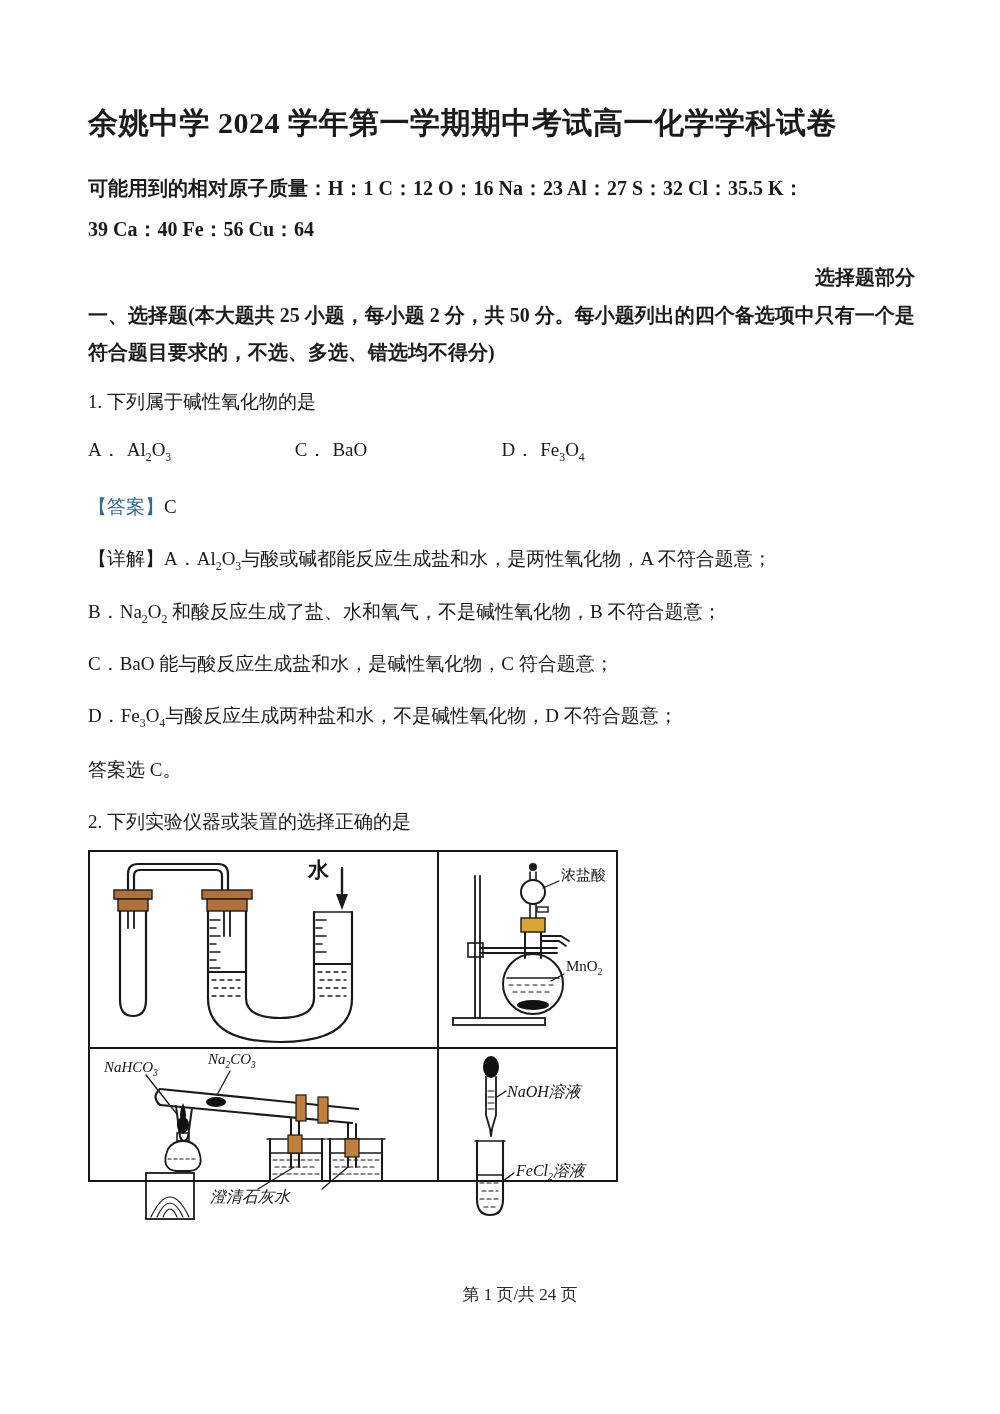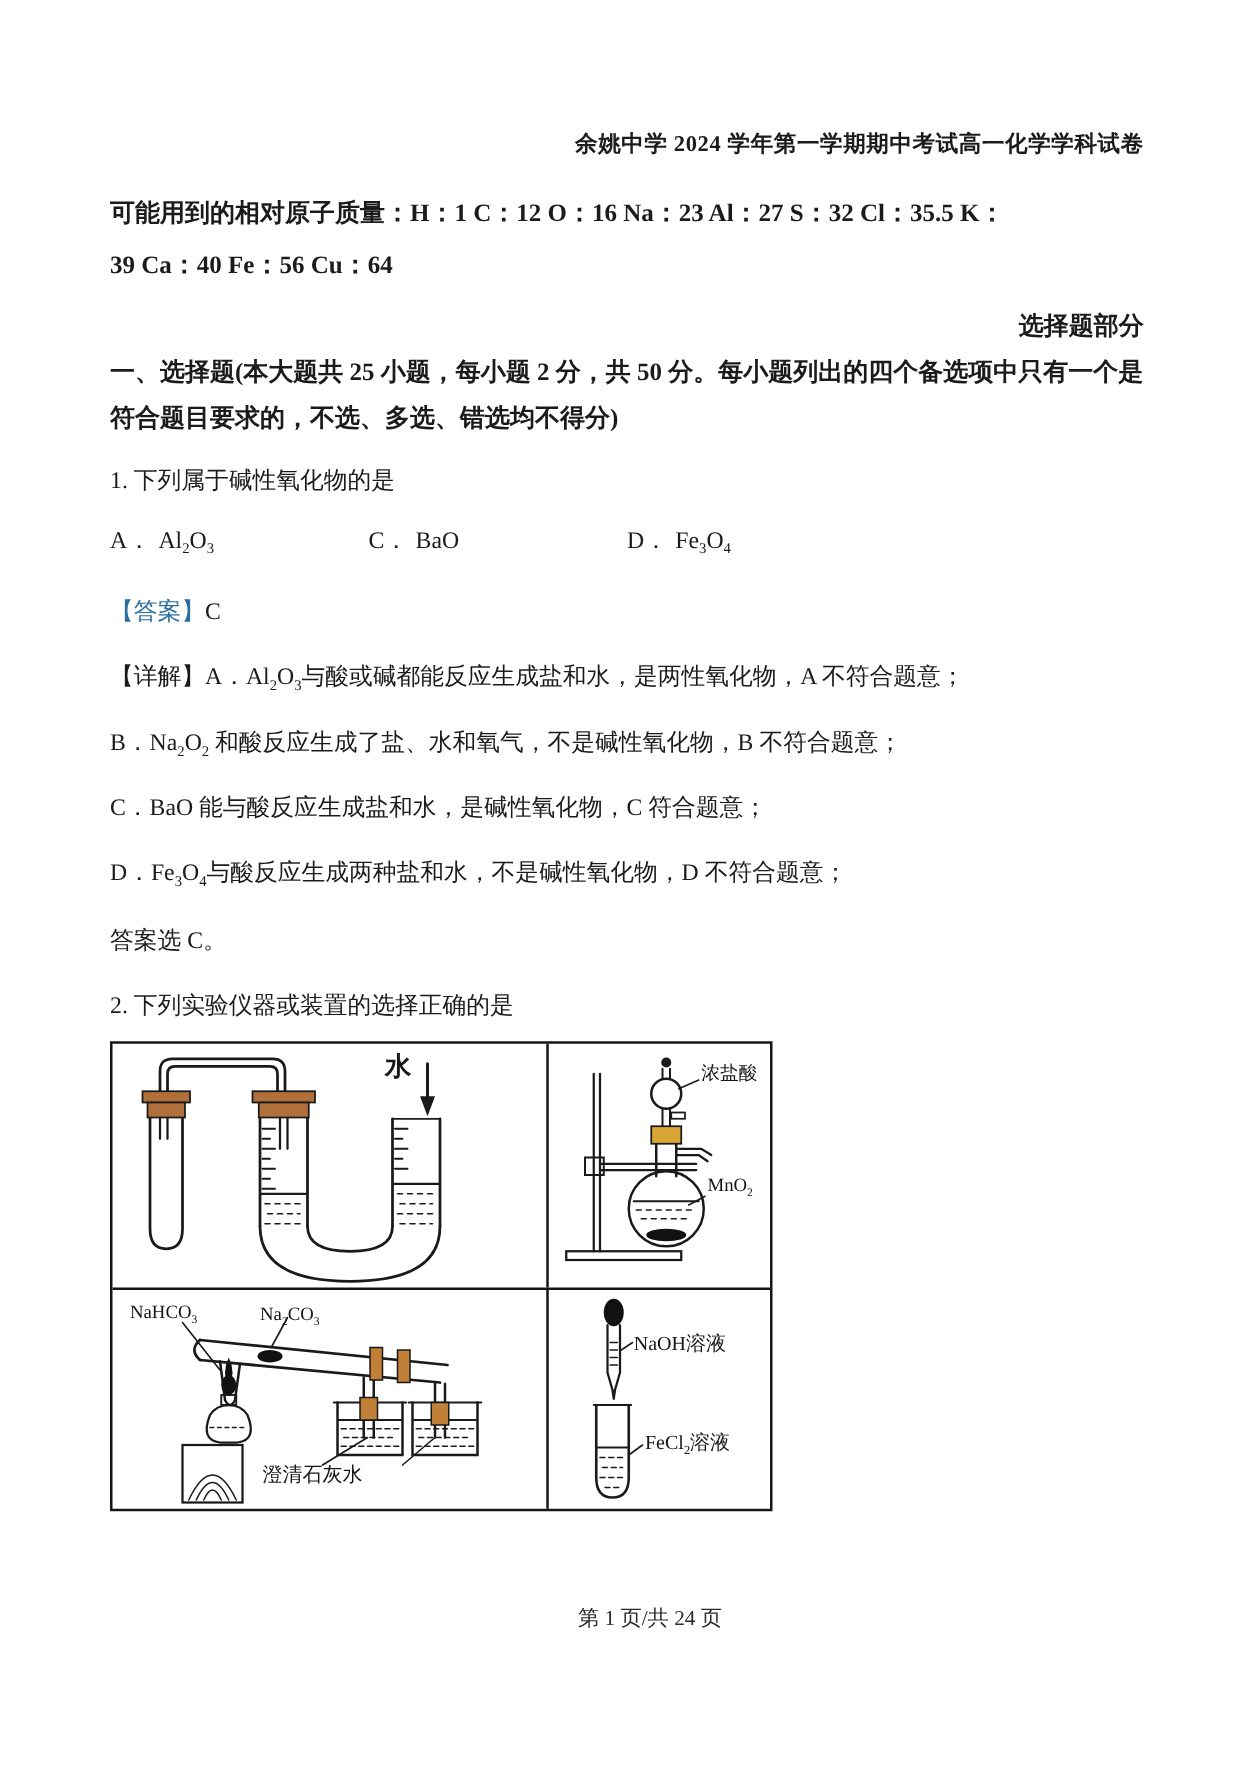--- a/index.html
+++ b/index.html
@@ -1,21 +1,21 @@
 <!DOCTYPE html>
 <html><head>
 <meta charset="utf-8">
 <style>
   html,body { margin:0; padding:0; background:#ffffff; }
   .page {
     position:relative; width:1000px; height:1414px; background:#ffffff;
     font-family:"Liberation Serif", serif; color:#1b1b1b; overflow:hidden;
   }
   .content { position:absolute; left:88px; top:103px; width:827px; }
-  .doc-title { font-size:18px; font-weight:bold; text-align:right; margin:0 0 24px 0; letter-spacing:0.5px; }
+  .doc-title { font-size:30px; font-weight:bold; text-align:left; margin:0 0 24px 0; letter-spacing:0.5px; }
   .mass-line { font-size:20px; font-weight:bold; line-height:2.05; }
   .sec-title { font-size:20px; font-weight:bold; text-align:right; margin:14px 0 6px 0; }
   .intro { font-size:20px; font-weight:bold; line-height:1.85; margin:6px 0 0 0; }
   .body-text { font-size:19px; line-height:1.6; }
   .qstem { margin-top:16px; }
   .options { display:flex; margin-top:18px; }
   .option { width:25%; }
   .option .flabel { margin-right:6px; }
   .ansline { margin-top:26px; }
   .blue { color:#2b6d9f; }
@@ -26,21 +26,21 @@
 
   
   .qtable { margin-top:12px; width:526px; border:2px solid #161616; }
   .trow { display:flex; border-top:2px solid #161616; }
   .trow:first-child { border-top:none; }
   .tcell { position:relative; }
   .tcell.left { width:347px; border-right:2px solid #161616; }
   .tcell.right { width:177px; }
   .r1 { height:195px; }
   .r2 { height:64px; }
-  .r3 { height:175px; }
+  .r3 { height:131px;font-style:italic; }
   .cell-label { display:flex; align-items:center; padding-left:13px; font-size:19px; }
   .dia { position:absolute; left:0; top:0; }
   .dlabel { position:absolute; font-size:15px; white-space:nowrap; color:#151515; }
   .dlabel.big { font-size:21px; font-weight:bold; }
 
   .footer { position:absolute; left:0; top:1283px; width:100%; text-align:center; font-size:17px; color:#2a2a2a;padding-left:20px; }
 </style>
 </head>
 <body>
 
@@ -224,21 +224,21 @@
             <ellipse cx="126" cy="53" rx="10" ry="5" fill="#111111"></ellipse>
 
             <g fill="#c08038" stroke="#1a1a1a" stroke-width="1.2">
               <rect x="206" y="46" width="10" height="26"></rect>
               <rect x="228" y="48" width="10" height="26"></rect>
               <rect x="198" y="86" width="14" height="18"></rect>
               <rect x="255" y="90" width="14" height="18"></rect>
             </g>
           </svg>
           <span class="dlabel" style="left:14px; top:10px;">NaHCO<sub>3</sub></span>
-          <span class="dlabel" style="left:118px; top:12px;">Na<sub>2</sub>CO<sub>3</sub></span>
+          <span class="dlabel" style="left:118px; top:2px;">Na<sub>2</sub>CO<sub>3</sub></span>
           <span class="dlabel" style="left:120px; top:138px; font-size:16px;">澄清石灰水</span>
         </div>
 
         <div class="tcell right r3">
           <svg class="dia" width="177" height="175" viewBox="0 0 177 175">
             <ellipse cx="52" cy="18" rx="8" ry="11" fill="#111111"></ellipse>
             <g fill="none" stroke="#1a1a1a" stroke-width="1.8" stroke-linecap="round">
 
               <path d="M47,28 V66 L51,80 L52,87 M57,28 V66 L53,80 L52,87"></path>
               <path stroke-width="1.1" d="M49,42 H55 M49,48 H55 M49,54 H55 M49,60 H55"></path>

